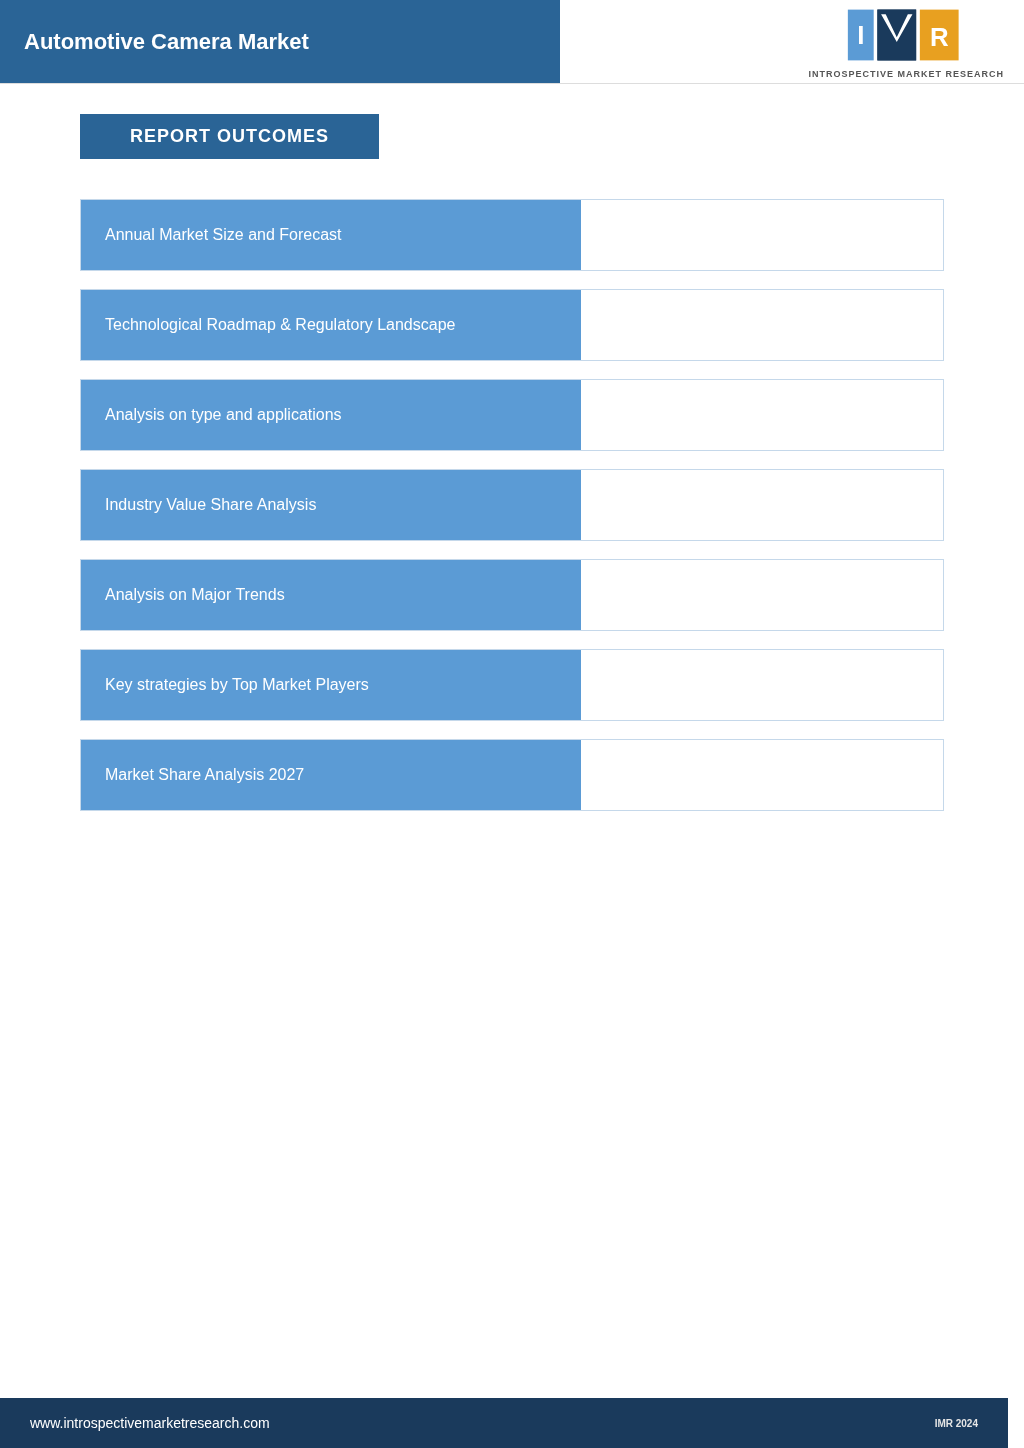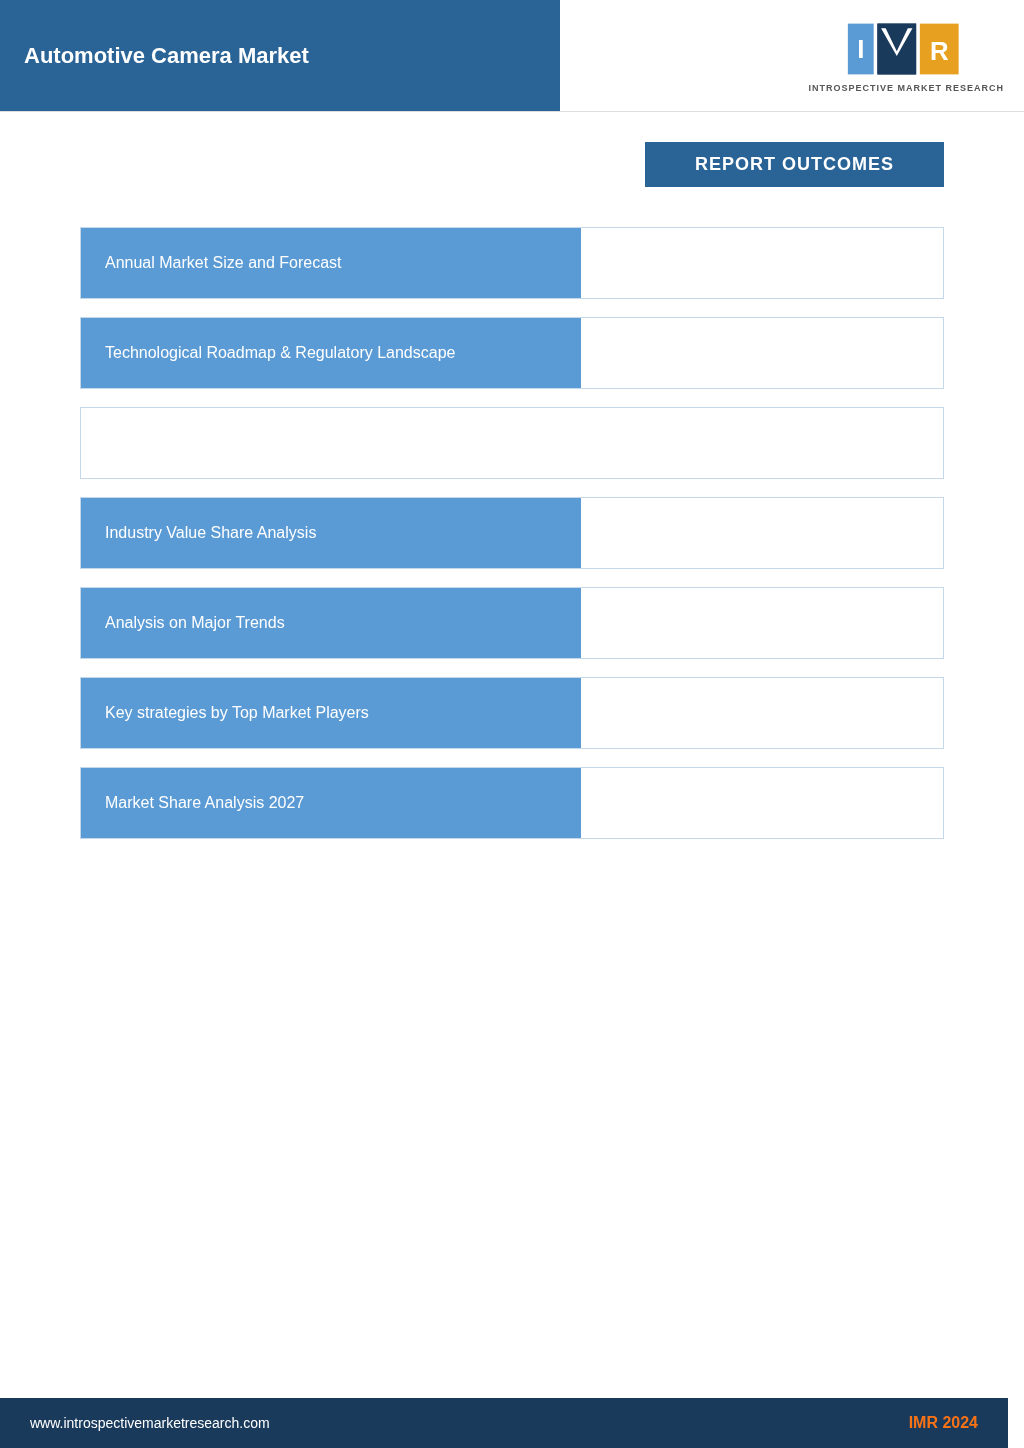--- a/index.html
+++ b/index.html
@@ -13,21 +13,21 @@
       min-height: 1448px;
       background: #ffffff;
       font-family: Arial, sans-serif;
       position: relative;
     }
 
     
     .header {
       display: flex;
       align-items: stretch;
-      height: 112px;
+      height: 84px;
       border-bottom: 1px solid #ddd;
     }
 
     .header-title-bar {
       background: #2a6496;
       padding: 0 24px;
       display: flex;
       align-items: center;
       width: 560px;
     }
@@ -69,21 +69,21 @@
     }
 
     
     .main-content {
       padding: 30px 80px;
     }
 
     
     .report-outcomes-container {
       display: flex;
-      justify-content: flex-end;
+      justify-content: flex-start;
       margin-bottom: 40px;
     }
 
     .report-outcomes-badge {
       background: #2a6496;
       color: #ffffff;
       font-size: 18px;
       font-weight: bold;
       padding: 12px 50px;
       letter-spacing: 1px;
@@ -128,22 +128,22 @@
       justify-content: space-between;
       padding: 0 30px;
     }
 
     .footer-url {
       color: #ffffff;
       font-size: 14px;
     }
 
     .footer-year {
-      color: #f97316;
-      font-size: 16px;
+      color: #e5e5e5;
+      font-size: 10px;
       font-weight: bold;
       padding-left: 36px;
     }
   </style>
 </head>
 <body>
 
 <div class="header">
   <div class="header-title-bar">
     <span class="header-title-text">Automotive Camera Market</span>
@@ -182,20 +182,21 @@
       <div class="outcome-item-label">Annual Market Size and Forecast</div>
       <div class="outcome-item-right"></div>
     </div>
 
     <div class="outcome-item">
       <div class="outcome-item-label">Technological Roadmap &amp; Regulatory Landscape</div>
       <div class="outcome-item-right"></div>
     </div>
 
     <div class="outcome-item">
+      <div class="outcome-item-label">Analysis on type and applications</div>
       <div class="outcome-item-right"></div>
     </div>
 
     <div class="outcome-item">
       <div class="outcome-item-label">Industry Value Share Analysis</div>
       <div class="outcome-item-right"></div>
     </div>
 
     <div class="outcome-item">
       <div class="outcome-item-label">Analysis on Major Trends</div>

